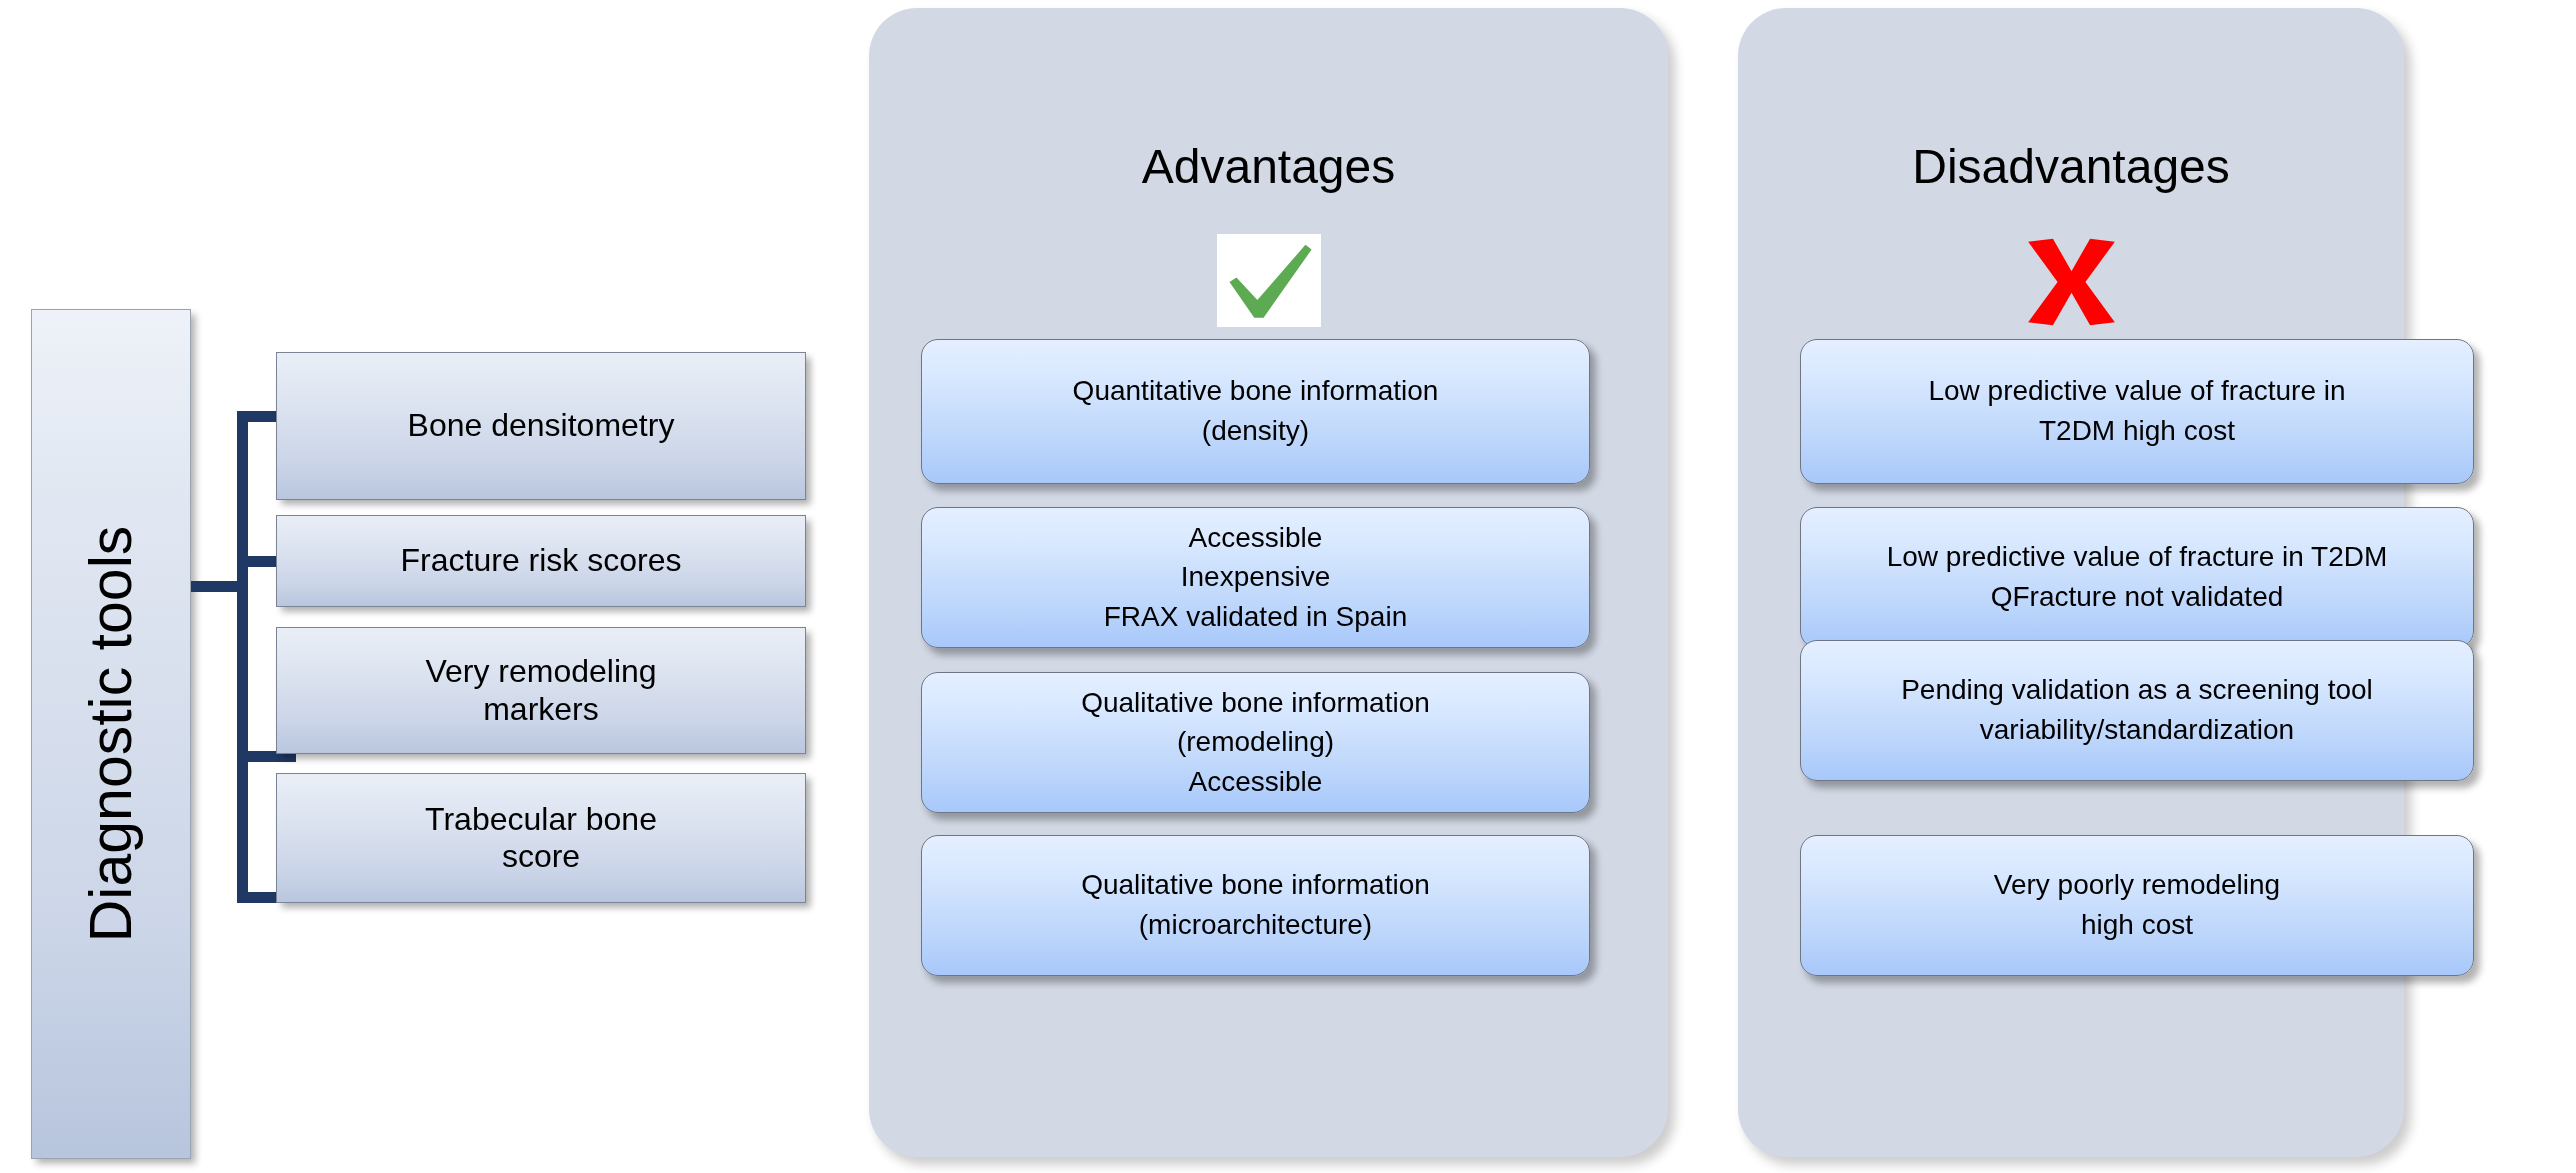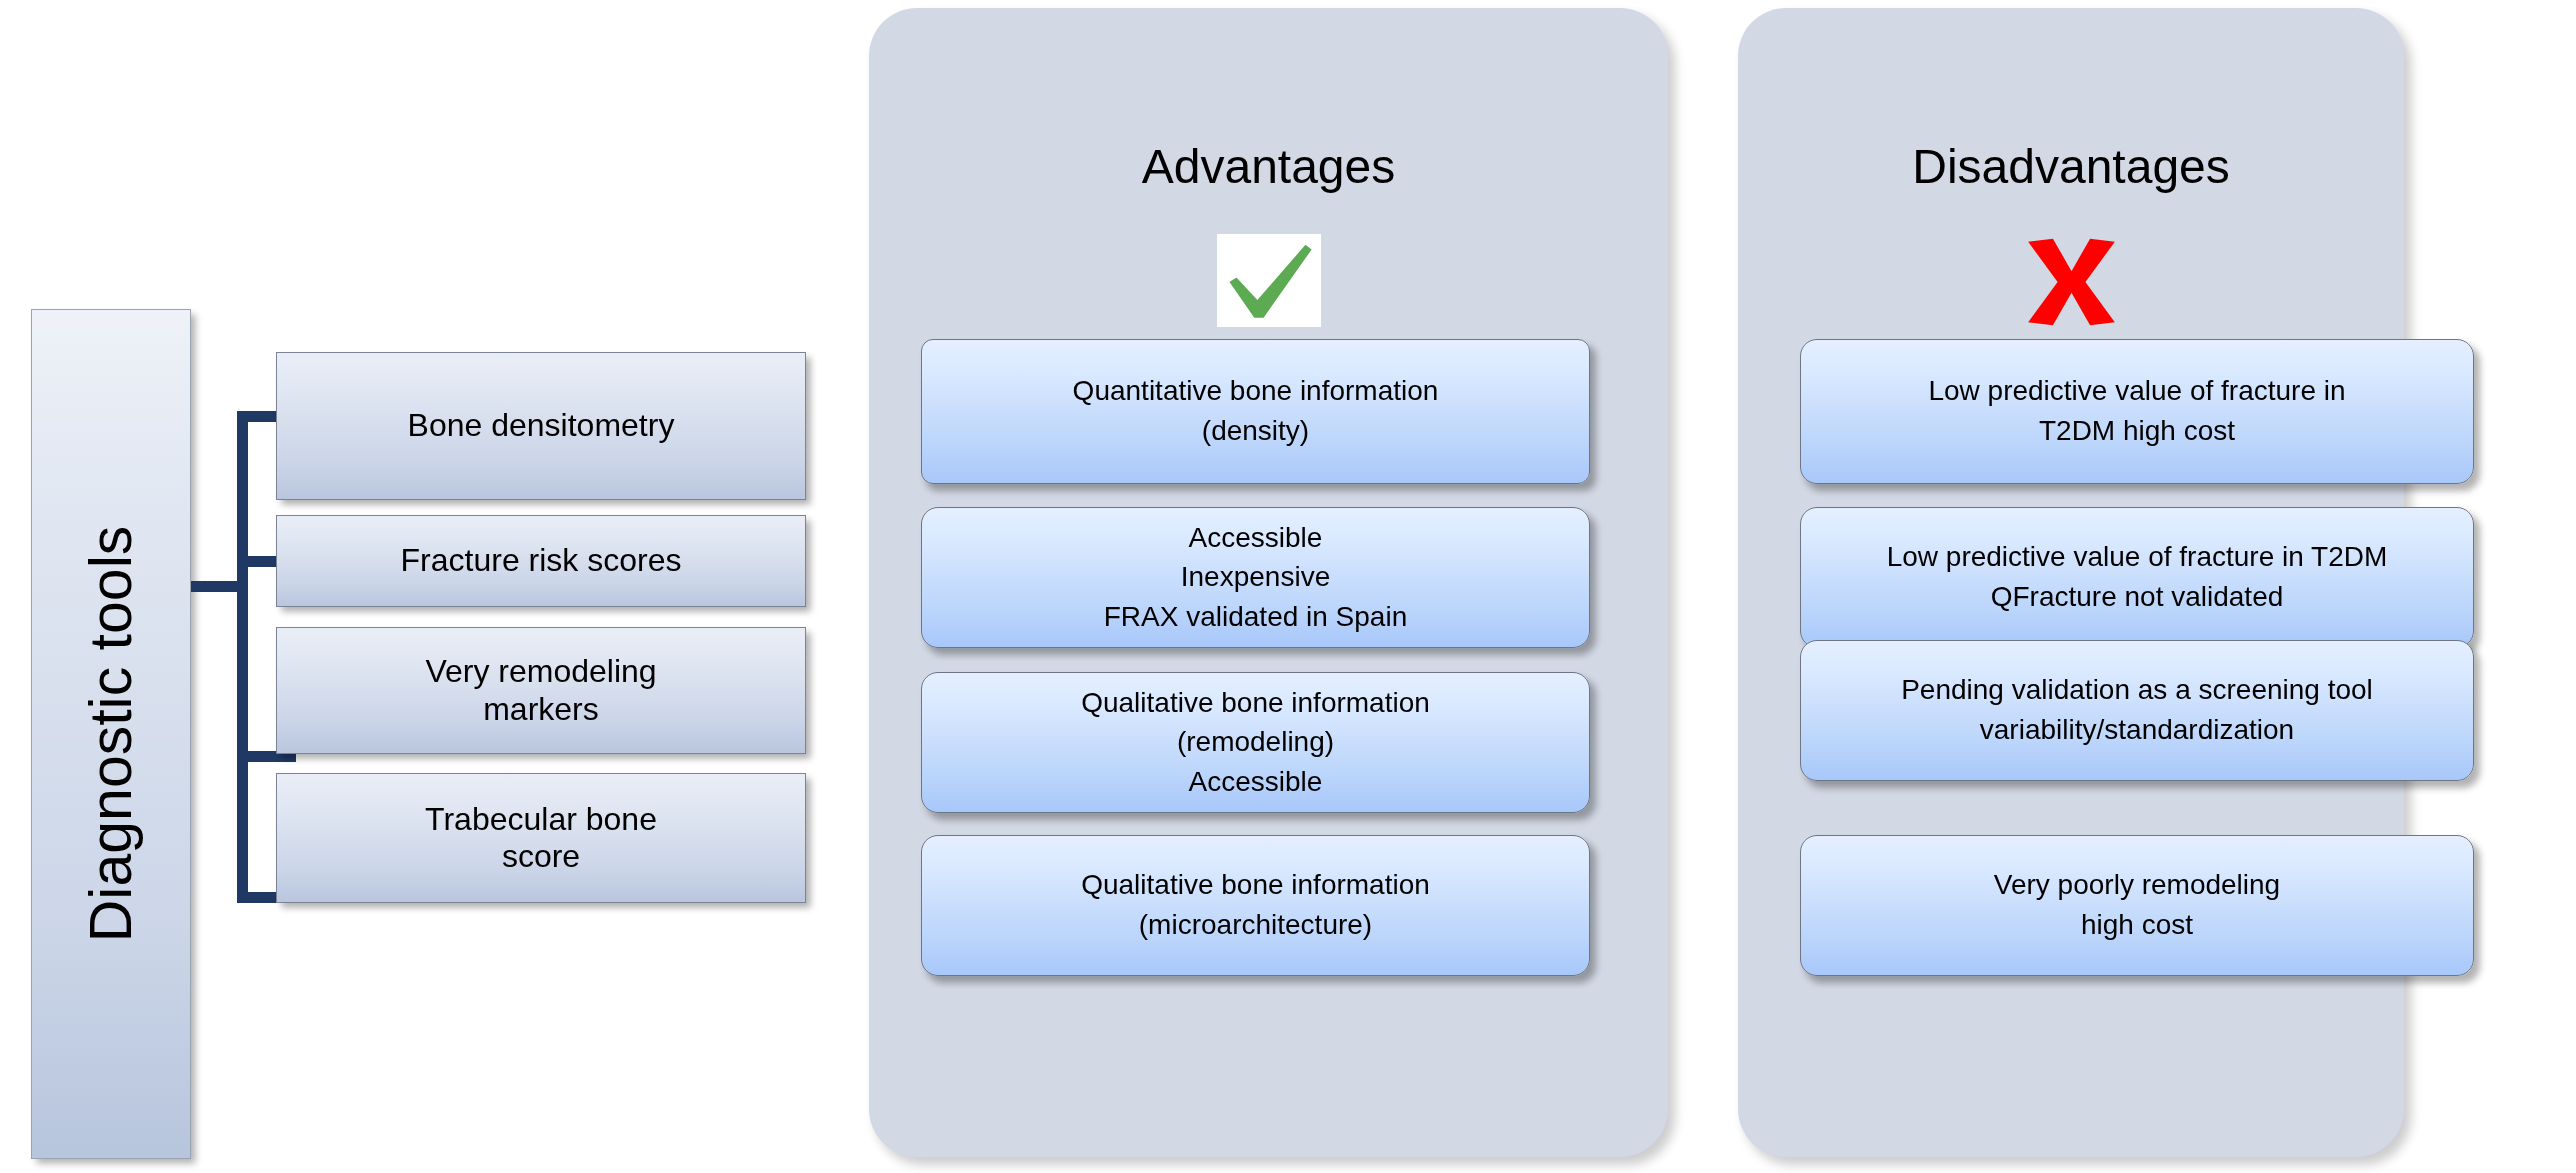--- a/index.html
+++ b/index.html
@@ -174,21 +174,21 @@
 
     <div class="panel-title">Advantages</div>
 
     <div class="panel-icon-wrap">
       <svg class="check-icon" viewBox="0 0 134 120">
         <rect x="0" y="0" width="134" height="120" fill="#ffffff"></rect>
         <path d="M16 62 L25 56 L52 85 L114 14 L122 20 L60 108 L48 108 Z" fill="#5CAB52"></path>
       </svg>
     </div>
 
-    <div class="item-card" style="top:331px; height:145px;border-radius:12px;">
+    <div class="item-card" style="top:331px; height:145px;">
       <span class="card-text">Quantitative bone information
 (density)</span>
     </div>
 
     <div class="item-card" style="top:499px; height:141px;">
       <span class="card-text">Accessible
 Inexpensive
 FRAX validated in Spain</span>
     </div>
 

